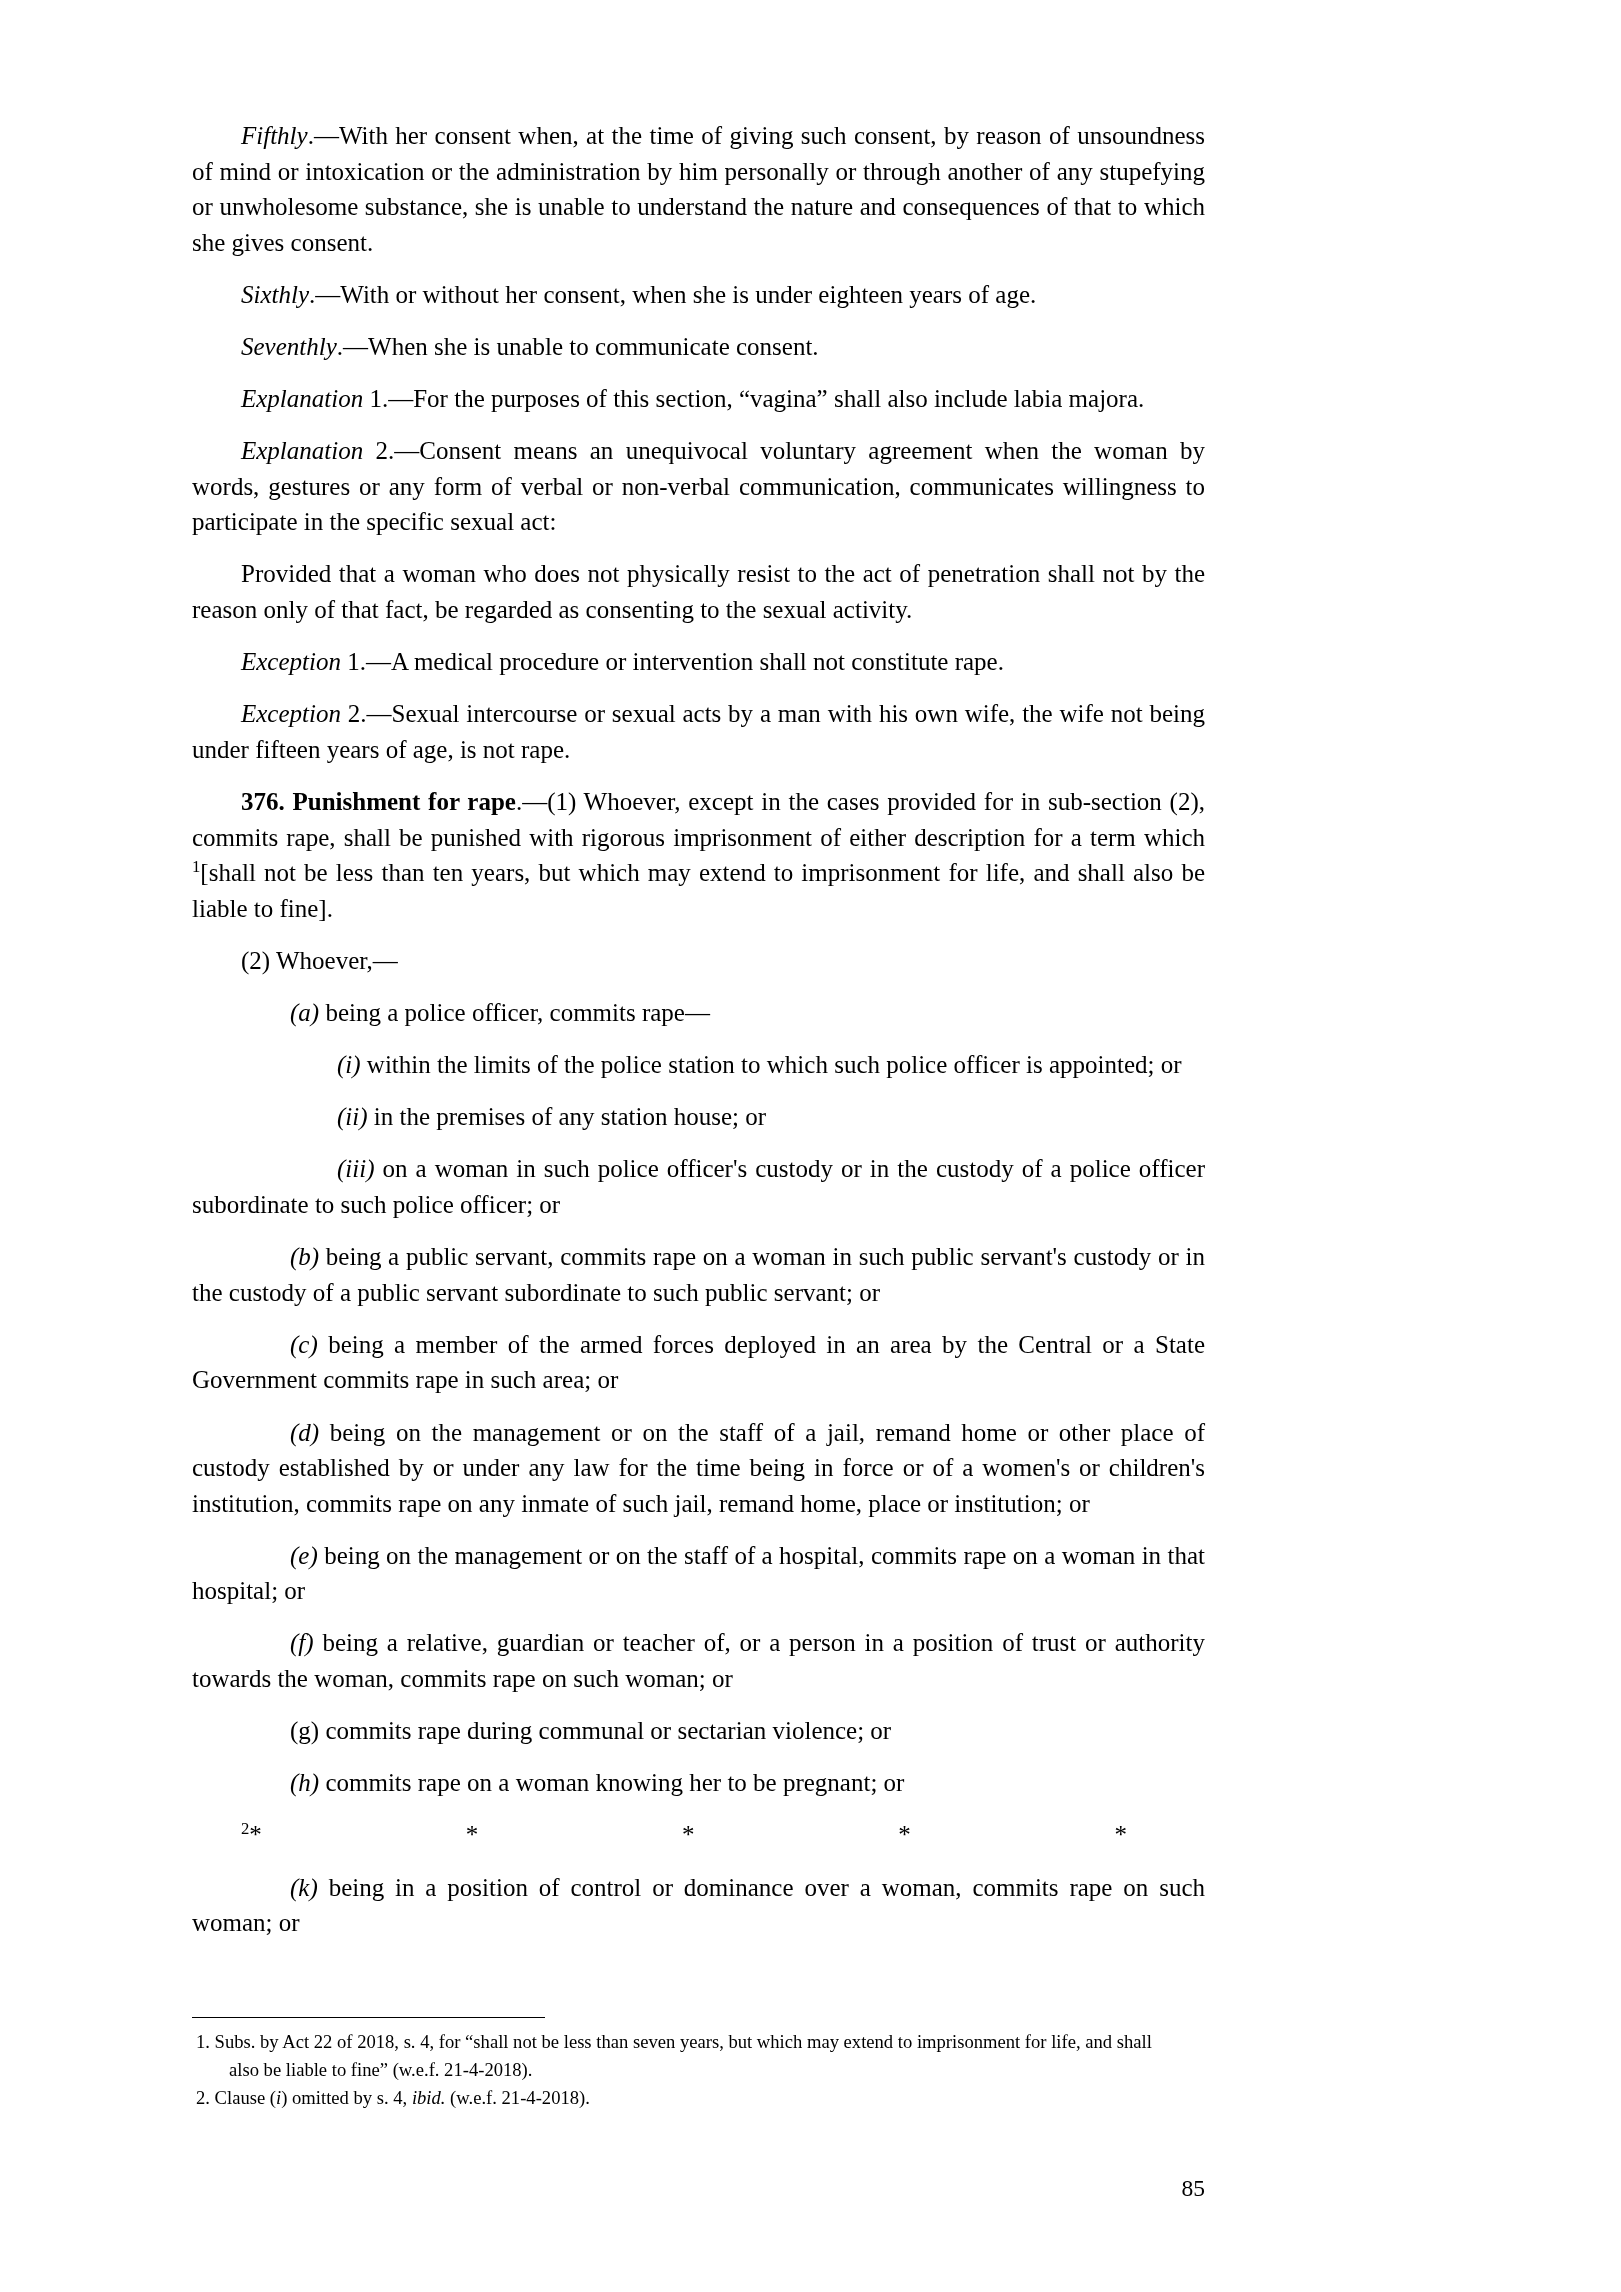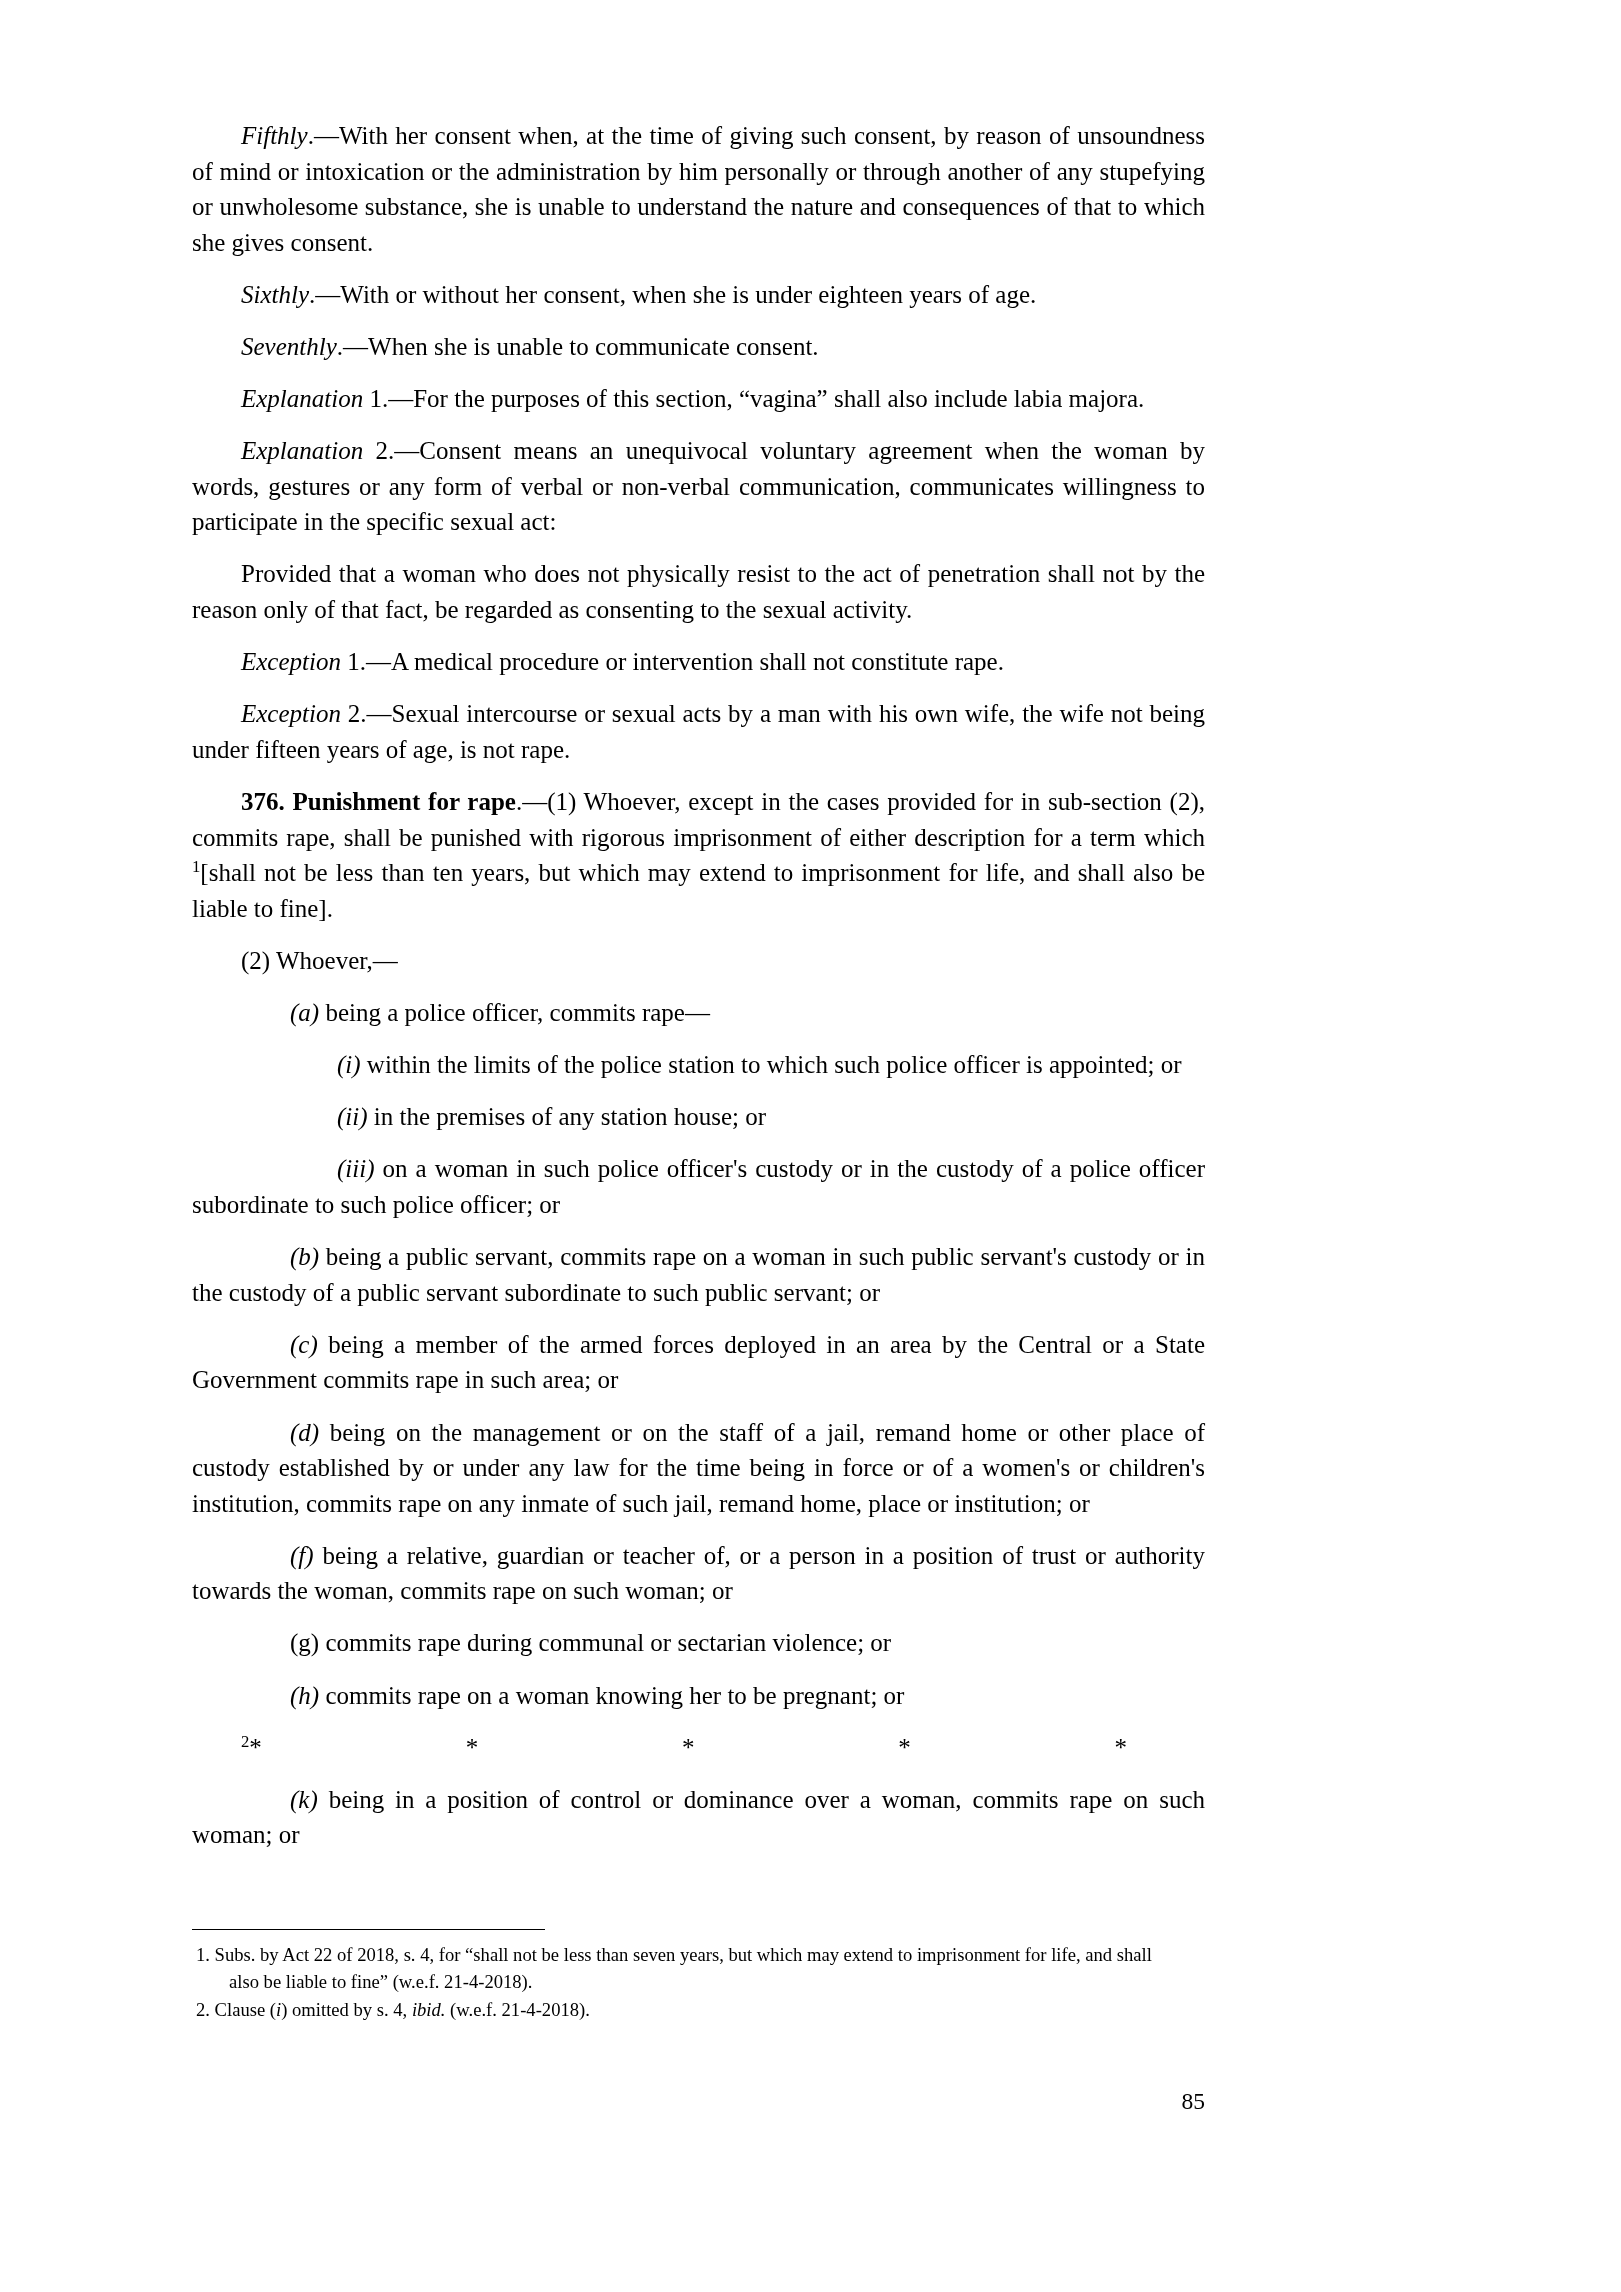--- a/index.html
+++ b/index.html
@@ -156,20 +156,23 @@
     </p>
 
     <p class="indent2">
       <span class="ital">(c)</span><span> being a member of the armed forces deployed in an area by the Central or a State Government commits rape in such area; or</span>
     </p>
 
     <p class="indent2">
       <span class="ital">(d)</span><span> being on the management or on the staff of a jail, remand home or other place of custody established by or under any law for the time being in force or of a women's or children's institution, commits rape on any inmate of such jail, remand home, place or institution; or</span>
     </p>
 
+    <p class="indent2">
+      <span class="ital">(e)</span><span> being on the management or on the staff of a hospital, commits rape on a woman in that hospital; or</span>
+    </p>
 
     <p class="indent2">
       <span class="ital">(f)</span><span> being a relative, guardian or teacher of, or a person in a position of trust or authority towards the woman, commits rape on such woman; or</span>
     </p>
 
     <p class="indent2">
       <span>(g)</span><span> commits rape during communal or sectarian violence; or</span>
     </p>
 
     <p class="indent2">

